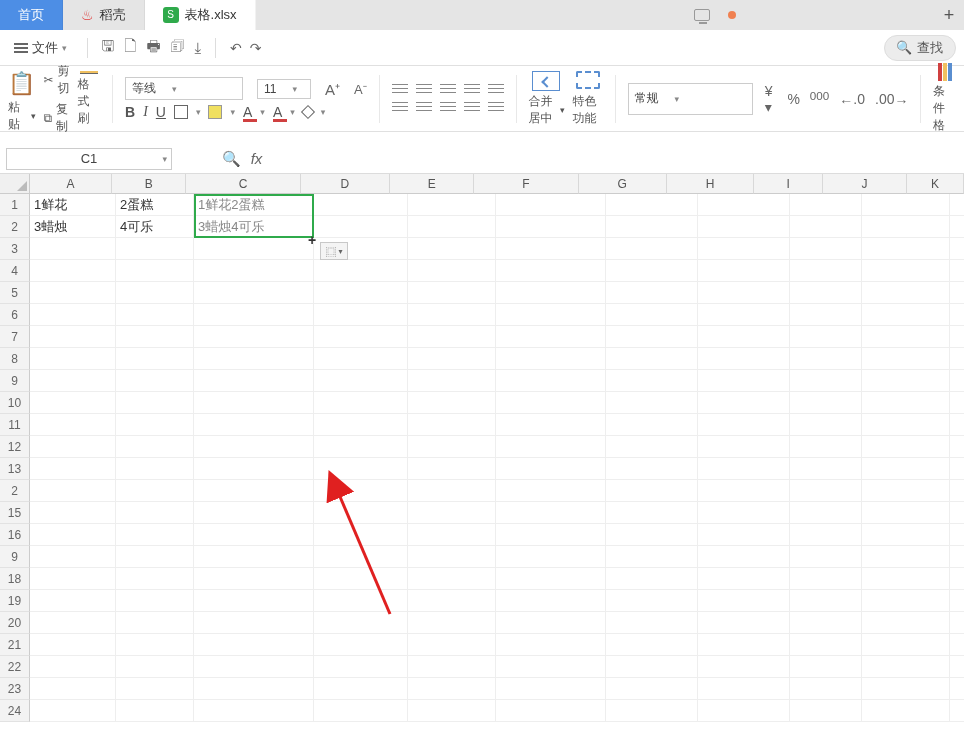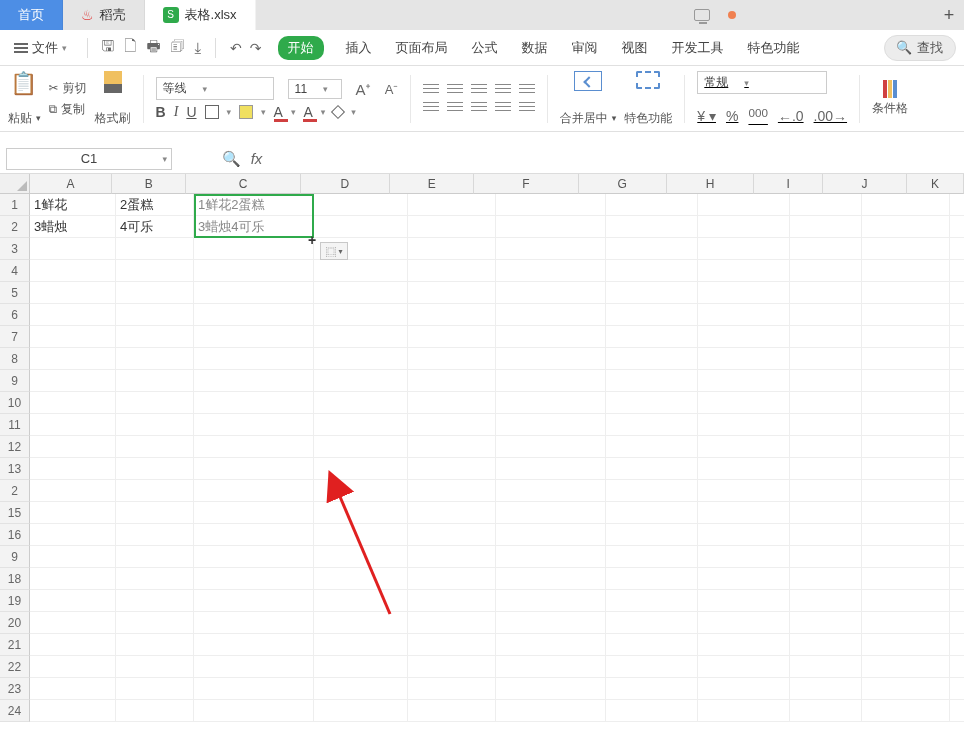--- a/index.html
+++ b/index.html
@@ -52,21 +52,21 @@
 .fill-ic { display:inline-block; width:14px; height:14px; background:#f0e060; border:1px solid #999; }
 .color-A { position: relative; }
 .color-A::after { content:""; position:absolute; left:0; bottom:-2px; width:14px; height:3px; background:#d04040; }
 .diamond { display:inline-block; width:10px; height:10px; border:1px solid #666; transform: rotate(45deg); }
 .align-grid { display: flex; flex-direction: column; gap: 6px; }
 .align-row { display: flex; gap: 8px; }
 .al { display:inline-block; width:16px; height:12px; background: repeating-linear-gradient(#888 0 1px, transparent 1px 4px); }
 .merge-ic { display:inline-block; width:28px; height:20px; border:1.5px solid #5a8ed0; position: relative; }
 .merge-ic::before { content:""; position:absolute; left:10px; top:6px; width:6px; height:6px; border-left:2px solid #5a8ed0; border-top:2px solid #5a8ed0; transform: rotate(-45deg); }
 .wrap-ic { display:inline-block; width:24px; height:18px; border:2px dashed #5a8ed0; border-radius: 2px; }
-.fmt-box { display: flex; flex-direction: column; gap: 12px; text-decoration: underline; }
+.fmt-box { display: flex; flex-direction: row; gap: 12px; }
 .fmt-row { display: flex; gap: 10px; font-size: 14px; color: #666; align-items: center; }
 .cond-fmt { display: flex; flex-direction: column; align-items: center; gap: 2px; font-size: 12px; color: #555; }
 .cond-ic { display: flex; gap: 1px; }
 .cond-ic span { width: 4px; height: 18px; }
 .cond-ic span:nth-child(1){background:#d04040;}
 .cond-ic span:nth-child(2){background:#f0c060;}
 .cond-ic span:nth-child(3){background:#5a8ed0;}
 .vsep { width: 1px; height: 48px; background: #e8e8e8; margin: 0 4px; }
 
 
@@ -146,31 +146,20 @@
       <span>🗋</span>
       <span>🖶</span>
       <span>🗊</span>
       <span>⤓</span>
     </div>
     <div class="sep"></div>
     <div class="undo-redo">
       <span class="arrow">↶</span>
       <span class="arrow">↷</span>
     </div>
-  </div>
-  <div class="menu-tabs">
-    <span class="mt active">开始</span>
-    <span class="mt">插入</span>
-    <span class="mt">页面布局</span>
-    <span class="mt">公式</span>
-    <span class="mt">数据</span>
-    <span class="mt">审阅</span>
-    <span class="mt">视图</span>
-    <span class="mt">开发工具</span>
-    <span class="mt">特色功能</span>
   </div>
   <div class="search-btn">
     <span style="font-size:13px;">🔍</span>
     <span>查找</span>
   </div>
 </div>
 
 <div class="ribbon">
   <div class="rib-group">
     <span class="big-icon">📋</span>

